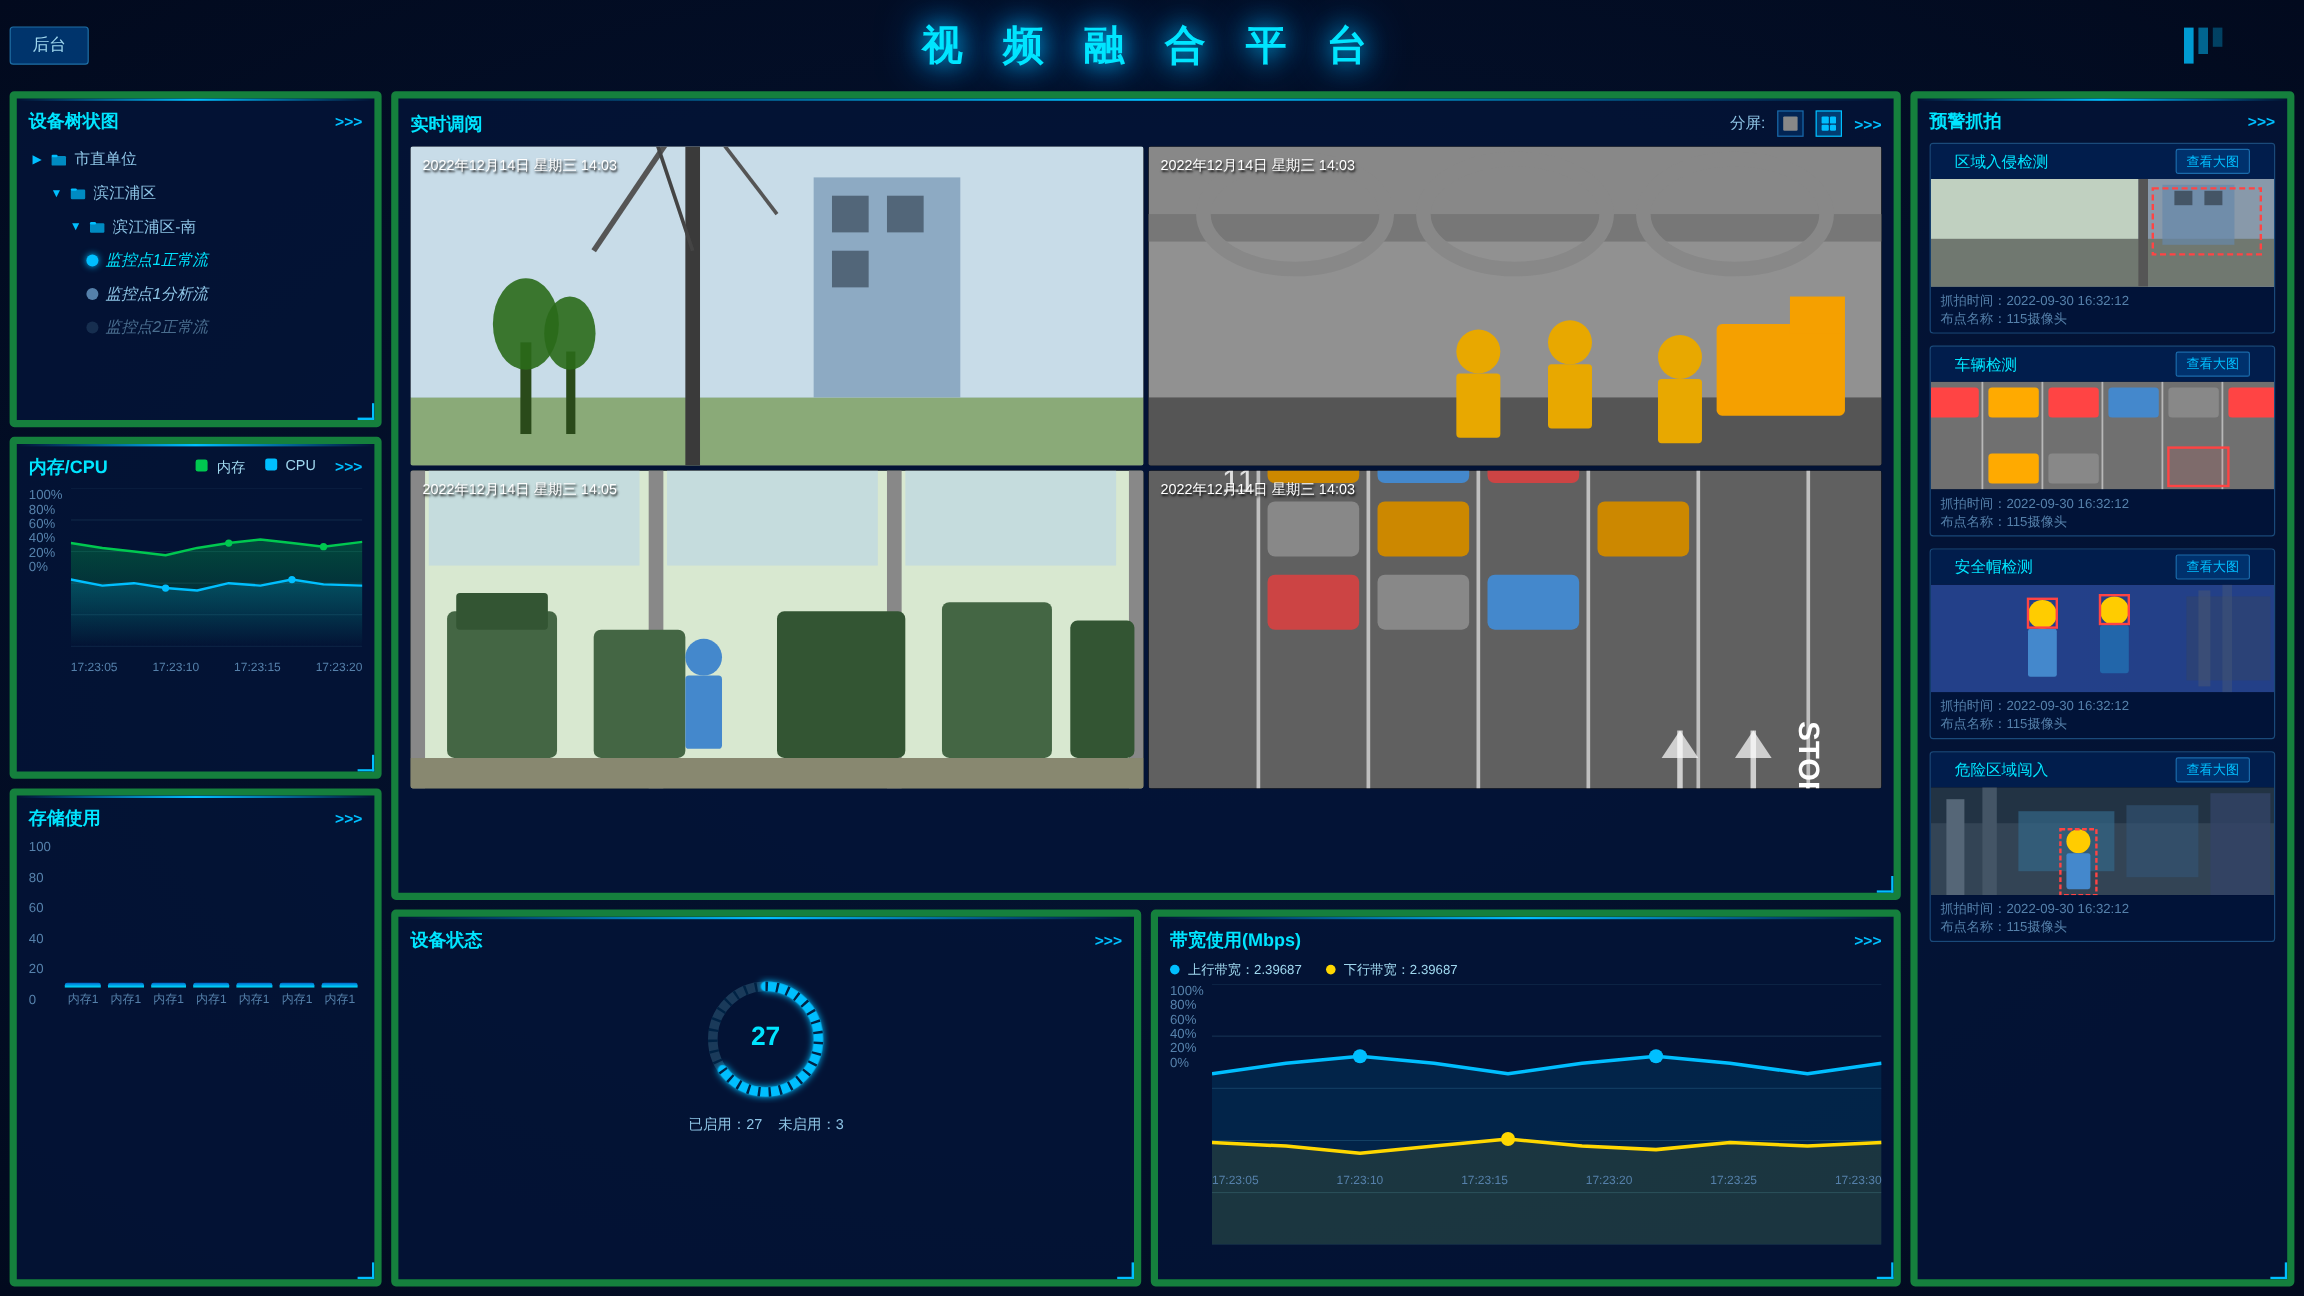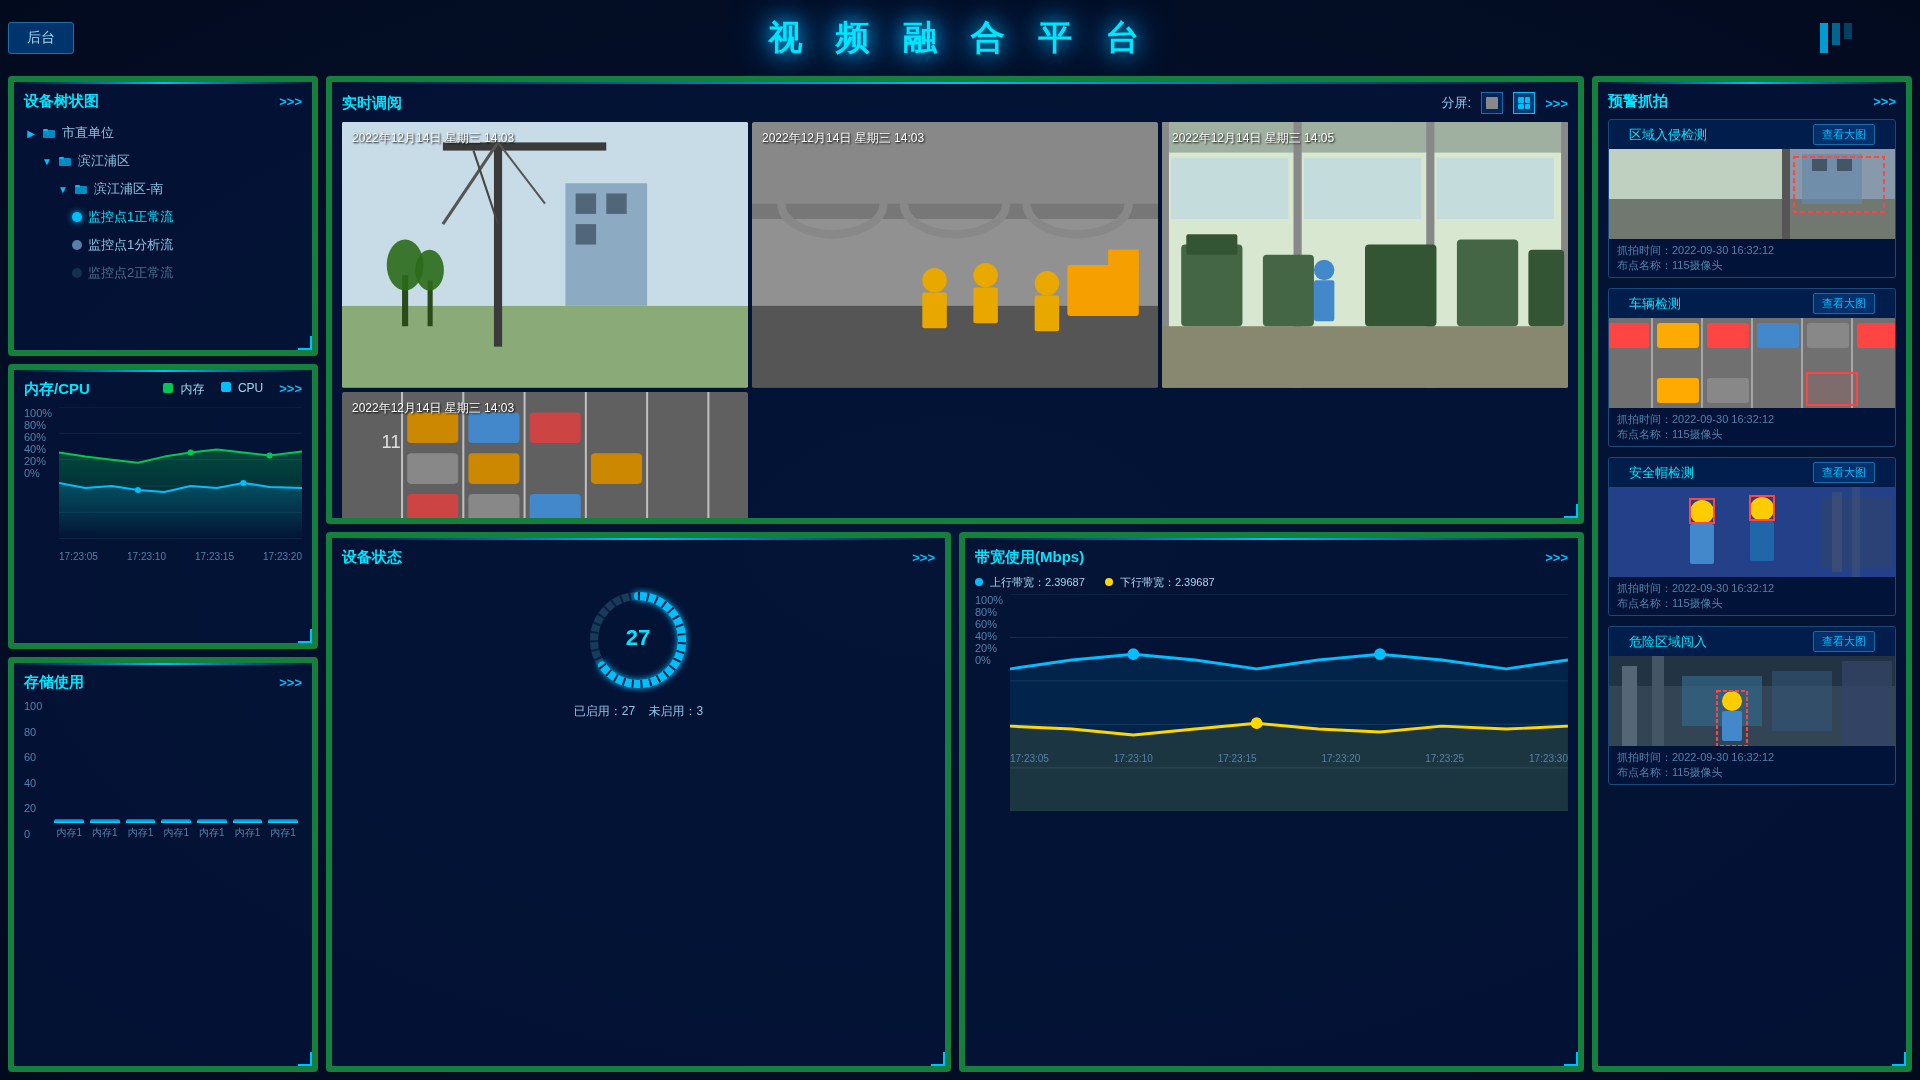--- a/index.html
+++ b/index.html
@@ -145,21 +145,21 @@
     .tree-dot {
       width: 10px; height: 10px;
       border-radius: 50%;
       margin-right: 6px;
     }
     .dot-blue { background: #00bfff; box-shadow: 0 0 6px #00bfff; }
     .dot-gray { background: #5580aa; }
     .dot-dark { background: #2a4a6a; }
     .tree-indent-1 { padding-left: 16px; }
     .tree-indent-2 { padding-left: 32px; }
-    .tree-indent-3 { padding-left: 48px; }
+    .tree-indent-3 { padding-left: 48px; font-style: italic; }
     .tree-active { color: #00e5ff; }
 
     
     .mem-cpu {
       flex: 0 0 auto;
       height: 285px;
     }
     .chart-legend {
       display: flex;
       gap: 16px;
@@ -253,31 +253,31 @@
       grid-column: 2;
       grid-row: 2;
       display: flex;
       flex-direction: column;
       gap: 8px;
     }
 
     
     .video-panel {
       flex: 0 0 auto;
-      height: 448px;
+      height: 674px;
     }
     .video-header {
       display: flex;
       align-items: center;
       justify-content: space-between;
       margin-bottom: 8px;
     }
     .video-grid {
       display: grid;
-      grid-template-columns: 1fr 1fr 1fr;
+      grid-template-columns: 1fr 1fr;
       grid-template-rows: 1fr 1fr;
       gap: 4px;
       height: 535px;
     }
     .video-cell {
       position: relative;
       background: #000;
       overflow: hidden;
       border-radius: 2px;
     }

